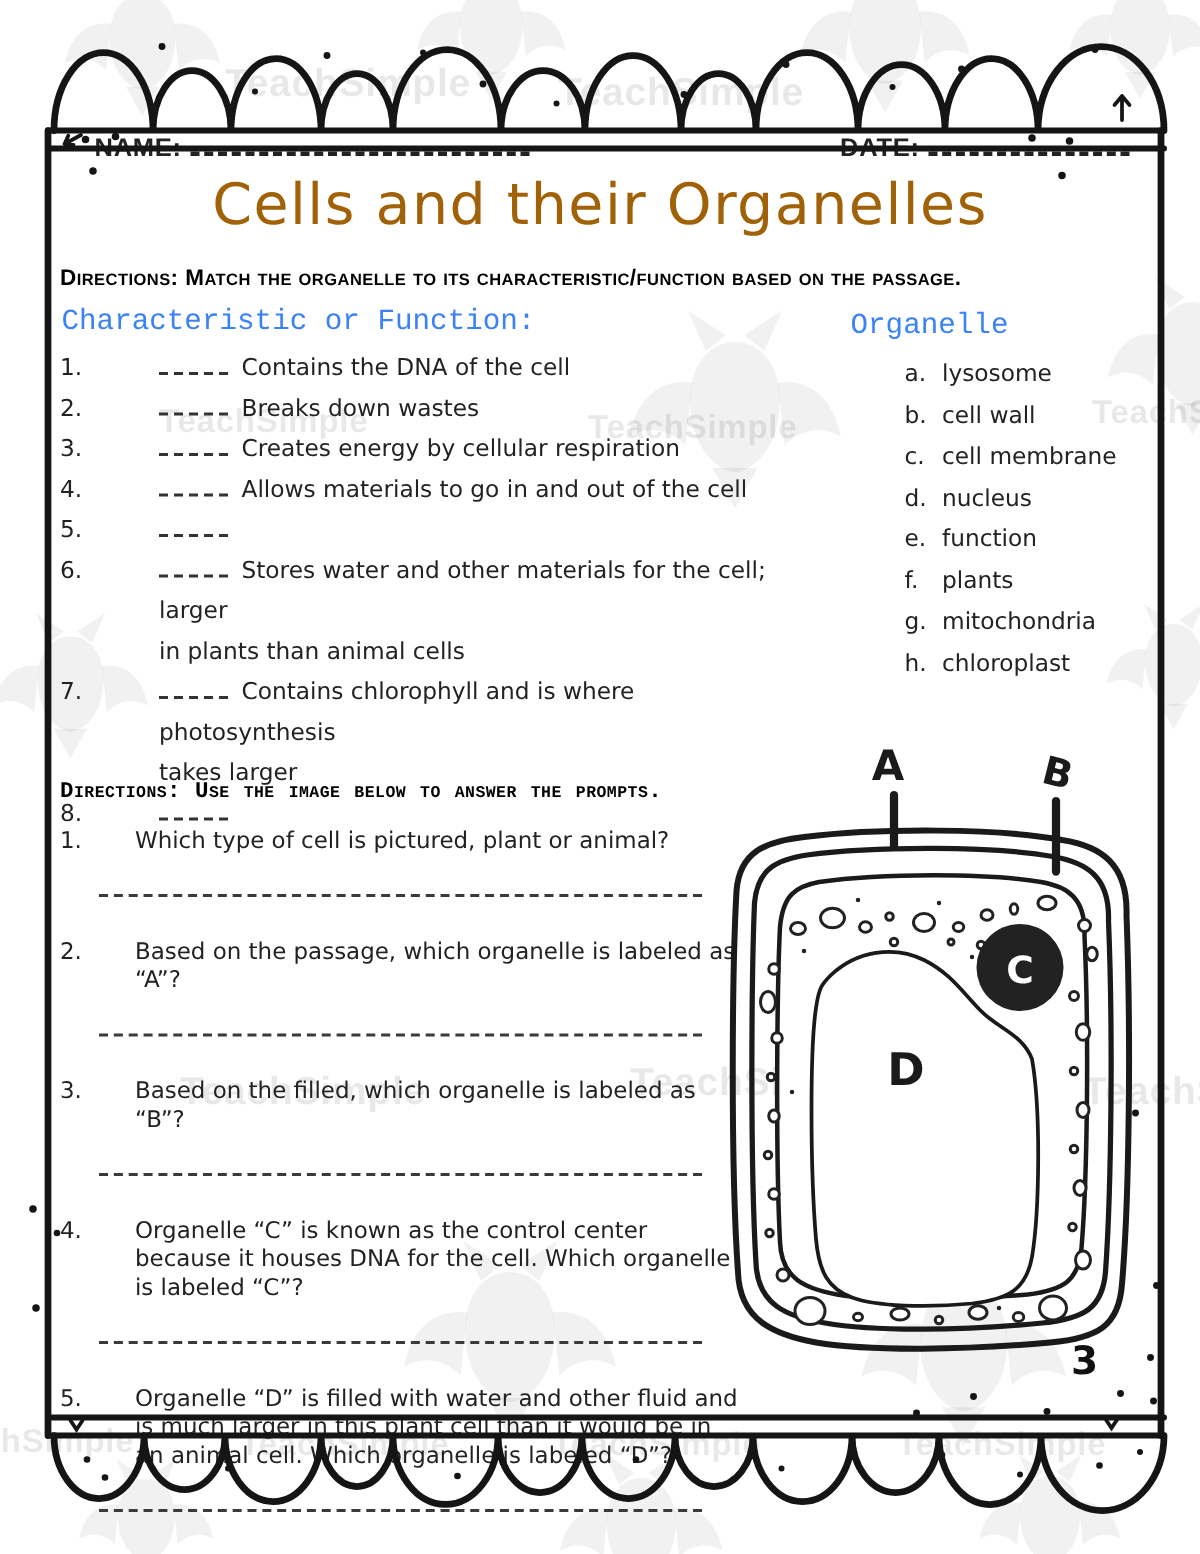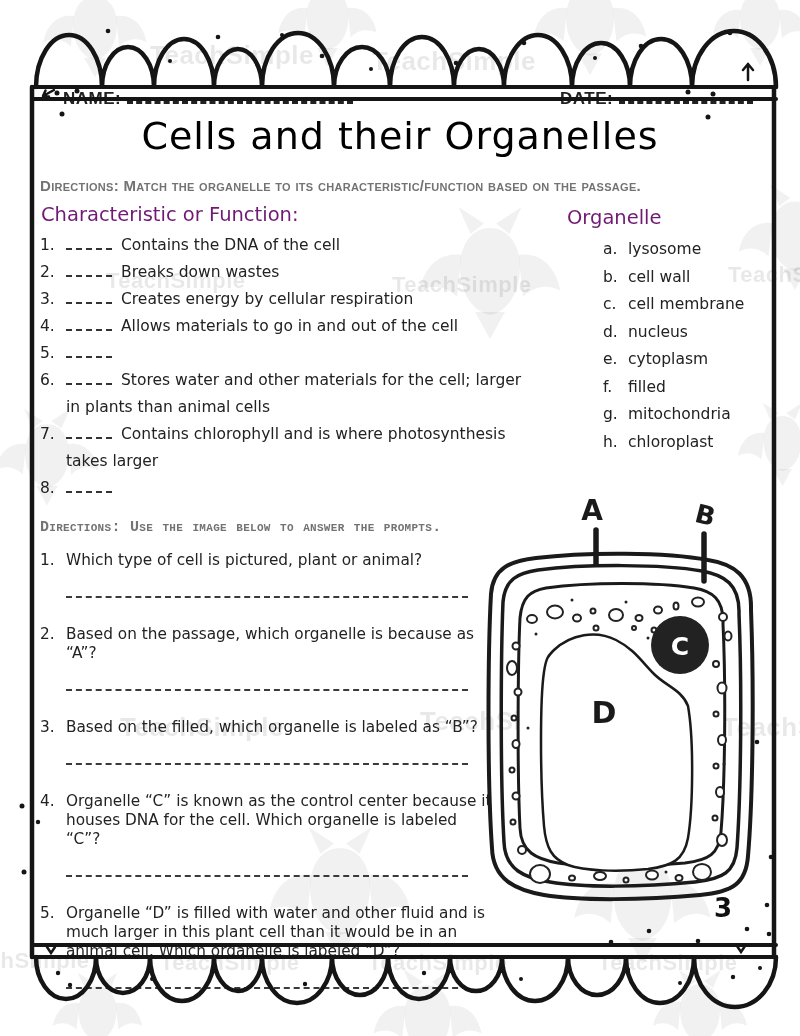--- a/index.html
+++ b/index.html
@@ -19,49 +19,49 @@
   #frame { position:absolute; left:0; top:0; z-index:3; pointer-events:none; }
   
   .field-row { position:absolute; z-index:2; font-weight:700; font-size:17px; letter-spacing:.5px; font-family:"Liberation Sans", sans-serif; }
   #name-field { left:63px; top:88px; }
   #date-field { left:560px; top:88px; }
   .write-line { display:inline-block; border-bottom:3px dashed #222; height:13px; vertical-align:baseline; margin-left:6px; }
   #name-line { width:226px; }
   #date-line { width:134px; }
   .page-title {
     position:absolute; left:0; top:114px; width:100%; text-align:center; z-index:2;
-    font-size:38px; font-weight:400; color:#000000; letter-spacing:1px;
+    font-size:38px; font-weight:400; color:#a16207; letter-spacing:1px;
   }
   .directions {
     position:absolute; left:40px; z-index:2;
     font-family:"Liberation Sans", sans-serif; font-weight:700;
-    font-variant:small-caps; font-size:15px; letter-spacing:.3px; color:#737373;
+    font-variant:small-caps; font-size:15px; letter-spacing:.3px; color:#000000;
     white-space:nowrap;
   }
   #directions-1 { top:177px; }
   #directions-2 { top:519px;font-family:Liberation Mono, monospace; }
-  .col-heading { position:absolute; z-index:2; font-size:19.5px; color:#701a75; }
+  .col-heading { position:absolute; z-index:2; font-size:19.5px; color:#3b82f6;font-family:Liberation Mono, monospace; }
   #left-heading { left:41px; top:203px; }
   #right-heading { left:567px; top:206px; }
   
   #match-list { position:absolute; left:40px; top:232px; width:505px; z-index:2; font-size:15.5px; }
   .mi { display:flex; }
   .mi-num { flex:0 0 26px; line-height:27px; }
-  .mi-body { flex:1; line-height:27px; }
+  .mi-body { flex:1; line-height:27px;margin-left:40px; }
   .mi-blank { display:inline-block; width:46px; height:13px; border-bottom:2.5px dashed #333; margin-right:9px; }
   
   #organelle-list { position:absolute; left:603px; top:236px; z-index:2; font-size:15.5px; }
   .org { display:flex; line-height:27.5px; }
   .org-letter { flex:0 0 25px; }
   
   #question-list { position:absolute; left:40px; top:551px; width:452px; z-index:2; font-size:15.3px; }
   .q { display:flex; margin-bottom:27px; }
   .q-num { flex:0 0 26px; line-height:19px; }
   .q-body { flex:1; }
-  .q-text { line-height:19px; }
+  .q-text { line-height:19px;margin-left:24px; }
   .q-line { width:402px; height:13px; border-bottom:2.5px dashed #3a3a3a; }
   
   #cell-diagram { position:absolute; left:476px; top:478px; z-index:2; }
   #page-number { position:absolute; left:714px; top:893px; z-index:2; font-size:26px; font-weight:700; color:#111; }
 </style>
 </head>
 <body>
 
 <svg width="0" height="0" style="position:absolute" aria-hidden="true">
   <defs>
@@ -248,25 +248,25 @@
   <div class="org">
       <span class="org-letter">c.</span>
       <span>cell membrane</span>
     </div>
   <div class="org">
       <span class="org-letter">d.</span>
       <span>nucleus</span>
     </div>
   <div class="org">
       <span class="org-letter">e.</span>
-      <span>cytoplasm</span>
+      <span>function</span>
     </div>
   <div class="org">
       <span class="org-letter">f.</span>
-      <span>filled</span>
+      <span>plants</span>
     </div>
   <div class="org">
       <span class="org-letter">g.</span>
       <span>mitochondria</span>
     </div>
   <div class="org">
       <span class="org-letter">h.</span>
       <span>chloroplast</span>
     </div>
 </div>
@@ -277,21 +277,21 @@
   <div class="q">
     <span class="q-num">1.</span>
     <div class="q-body">
       <div class="q-text">Which type of cell is pictured, plant or animal?</div>
       <div class="q-line" style="margin-top:13px"></div>
     </div>
   </div>
   <div class="q">
     <span class="q-num">2.</span>
     <div class="q-body">
-      <div class="q-text">Based on the passage, which organelle is because as “A”?</div>
+      <div class="q-text">Based on the passage, which organelle is labeled as “A”?</div>
       <div class="q-line" style="margin-top:13px"></div>
     </div>
   </div>
   <div class="q">
     <span class="q-num">3.</span>
     <div class="q-body">
       <div class="q-text">Based on the filled, which organelle is labeled as “B”?</div>
       <div class="q-line" style="margin-top:13px"></div>
     </div>
   </div>

